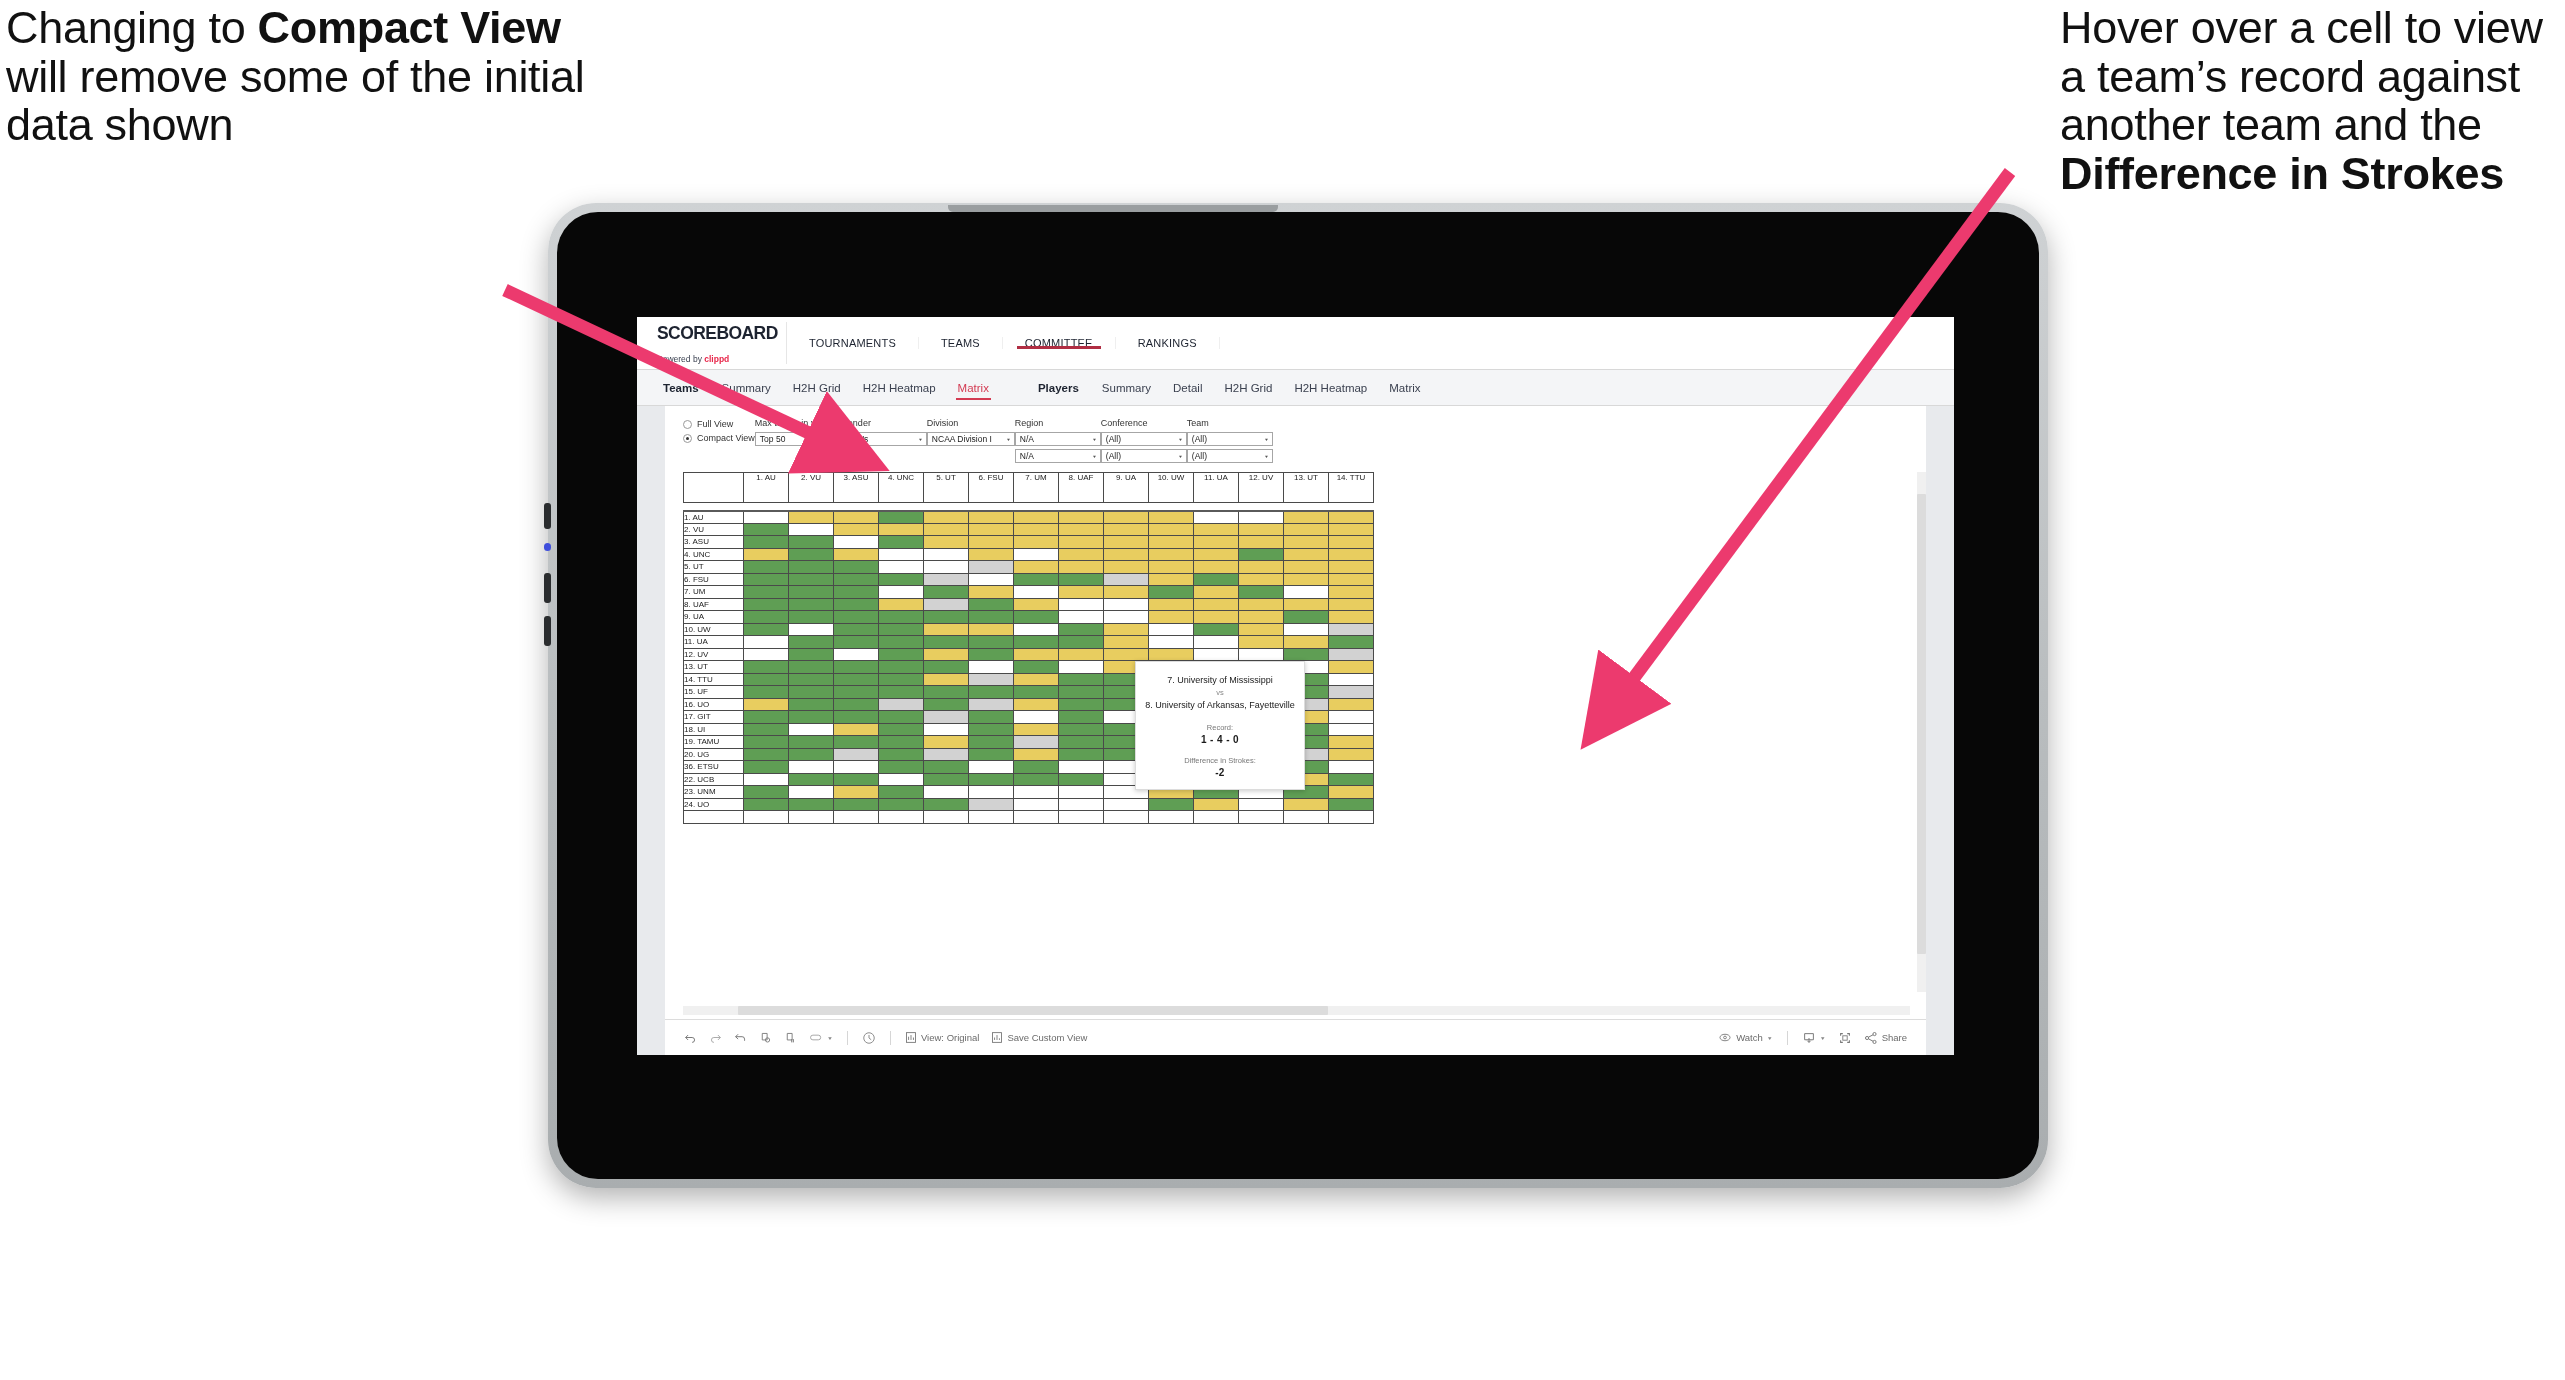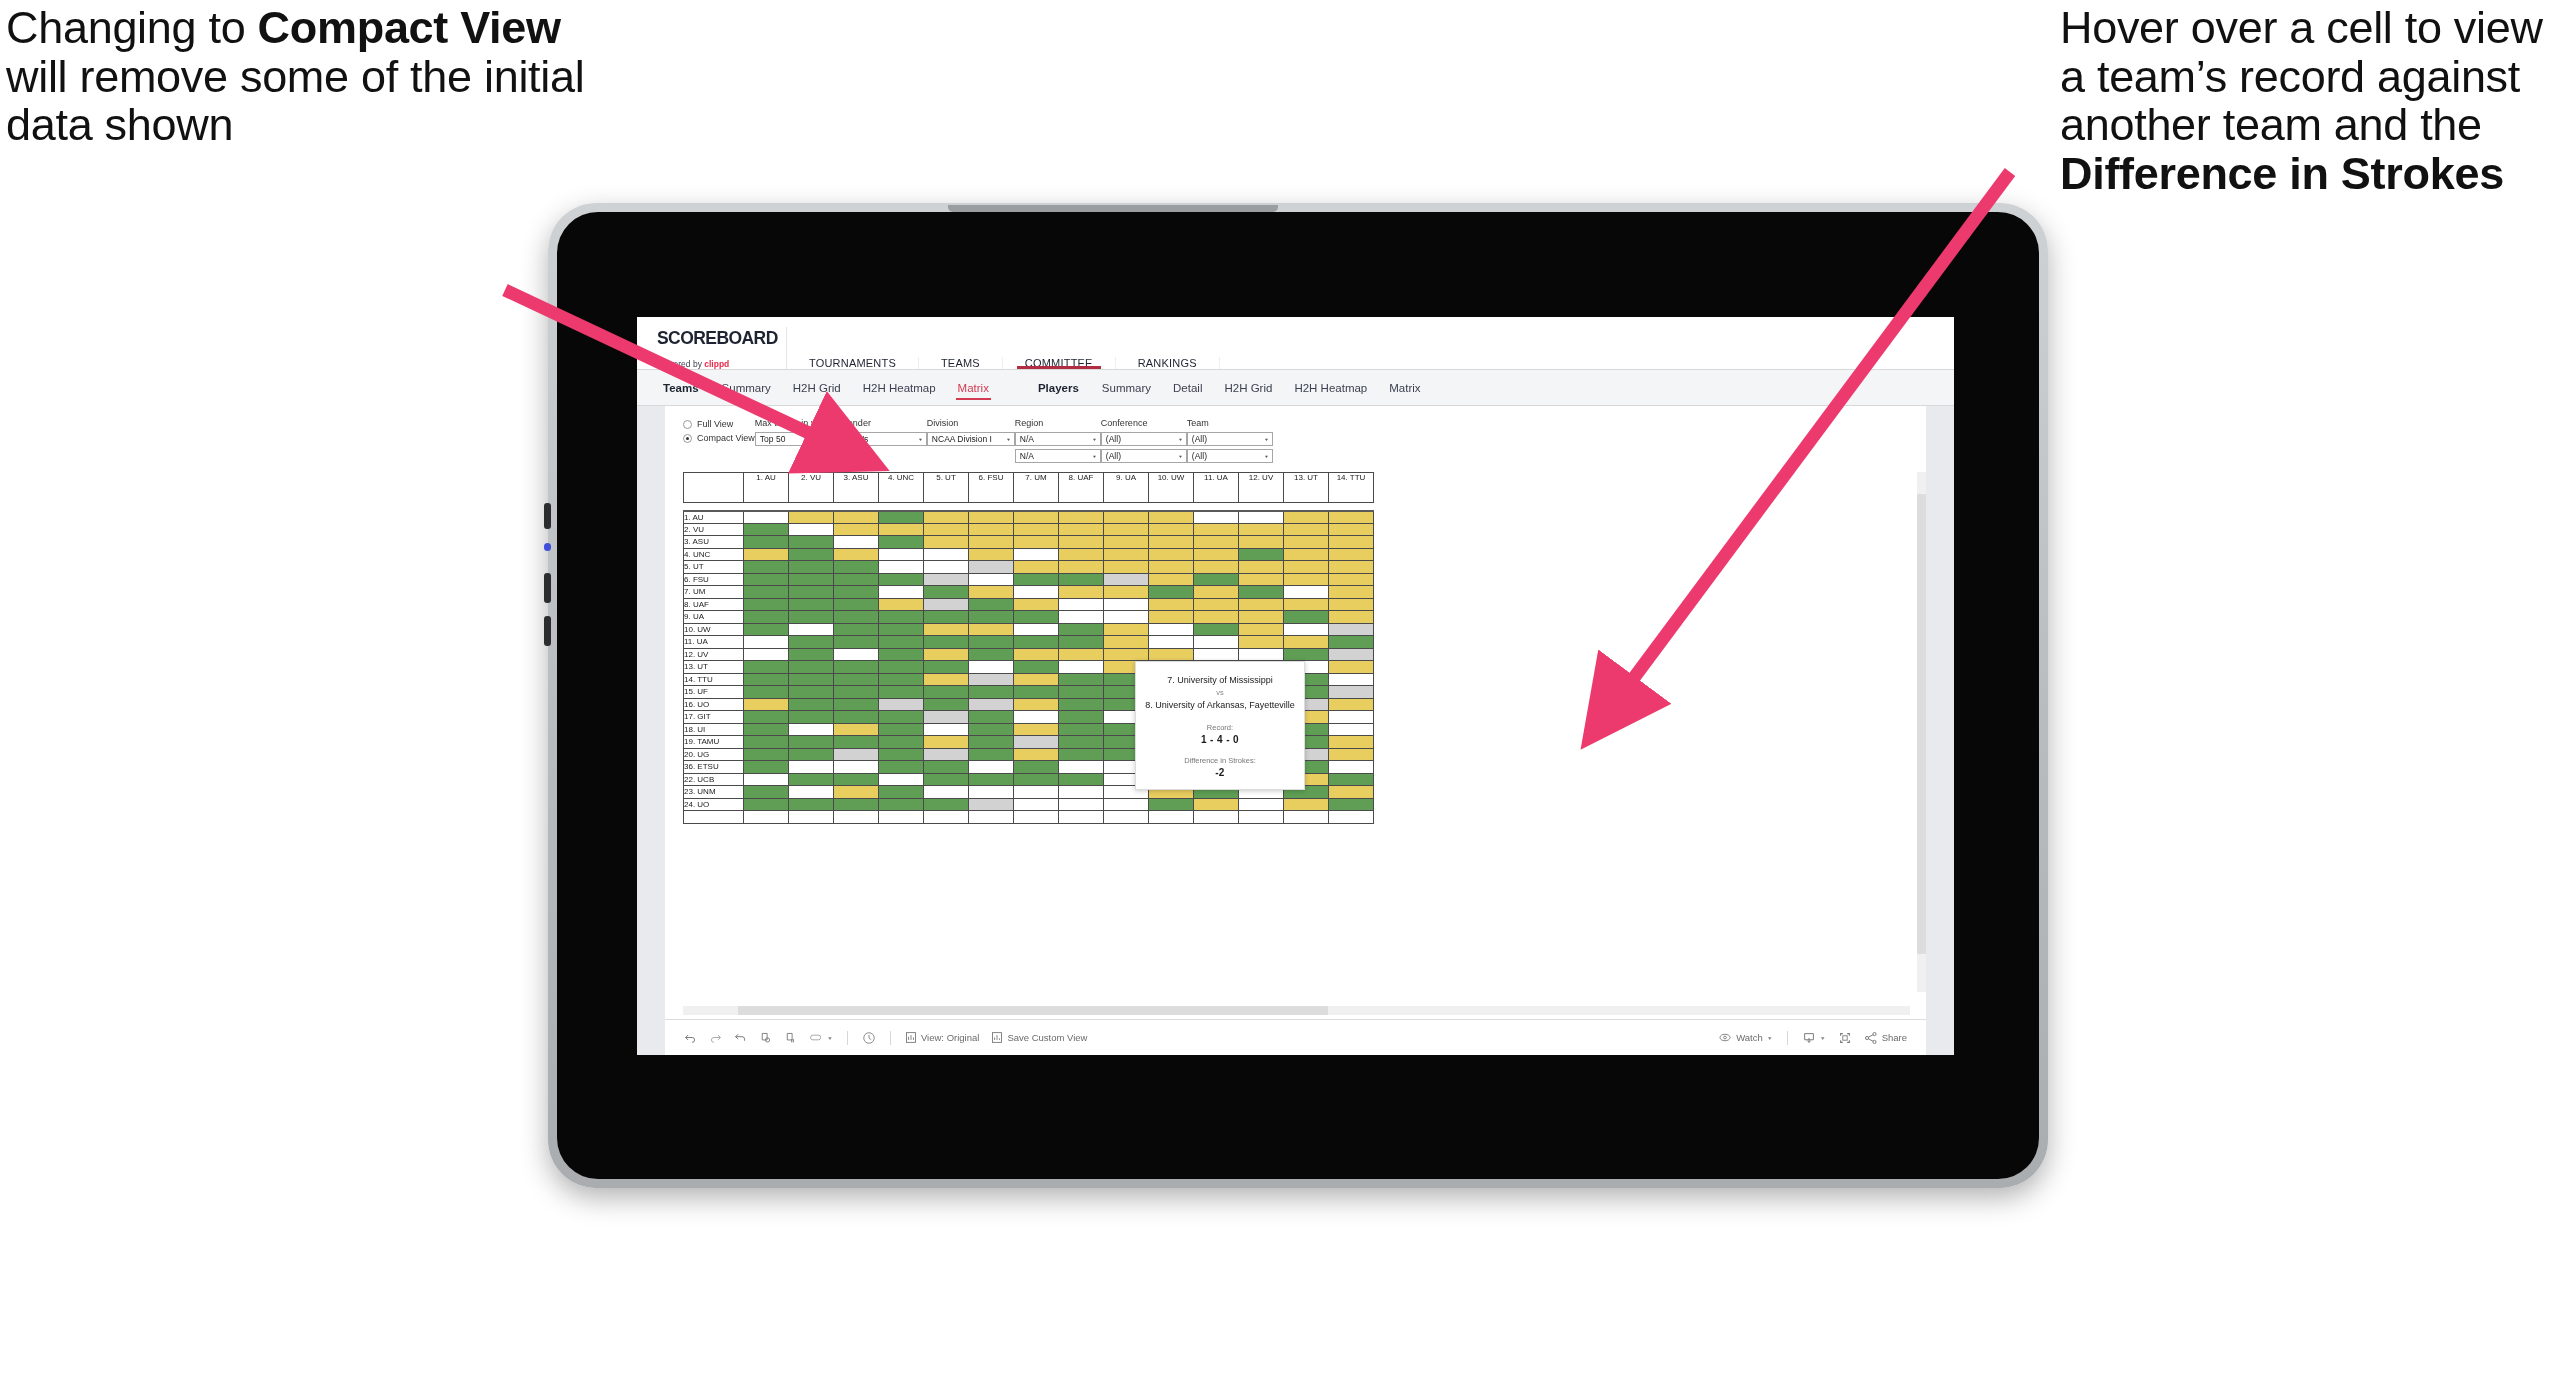--- a/index.html
+++ b/index.html
@@ -50,21 +50,21 @@
   
   #app {
     position:absolute; left:80px; top:105px;
     width: 1317px; height: 738px;
     background:#ffffff;
     overflow:hidden;
     font-size: 12px;
   }
 
   
-  #topnav { height:53px; background:#fff; display:flex; align-items:flex-end;
+  #topnav { height:53px; background:#fff; display:flex; align-items:center;
             border-bottom:1px solid #d8d8d8; }
   .brand { width:150px; display:flex; flex-direction:column; justify-content:center;
            padding-left:20px; border-right:1px solid #e6e6e6;}
   .brand-main { font-size:19px; font-weight:800; letter-spacing:-0.6px;
                 color:#1d2330; font-family:"Liberation Sans",sans-serif;
                 transform: scaleX(0.92); transform-origin:left center; }
   .brand-sub { font-size:8.5px; color:#3b4150; margin-top:10px; }
   .brand-sub i { font-style:normal; color:#e8264a; font-weight:700; }
   .nav-items { display:flex; align-items:stretch; }
   .nav-item { display:flex; align-items:center; padding:0 22px; font-size:11px;

